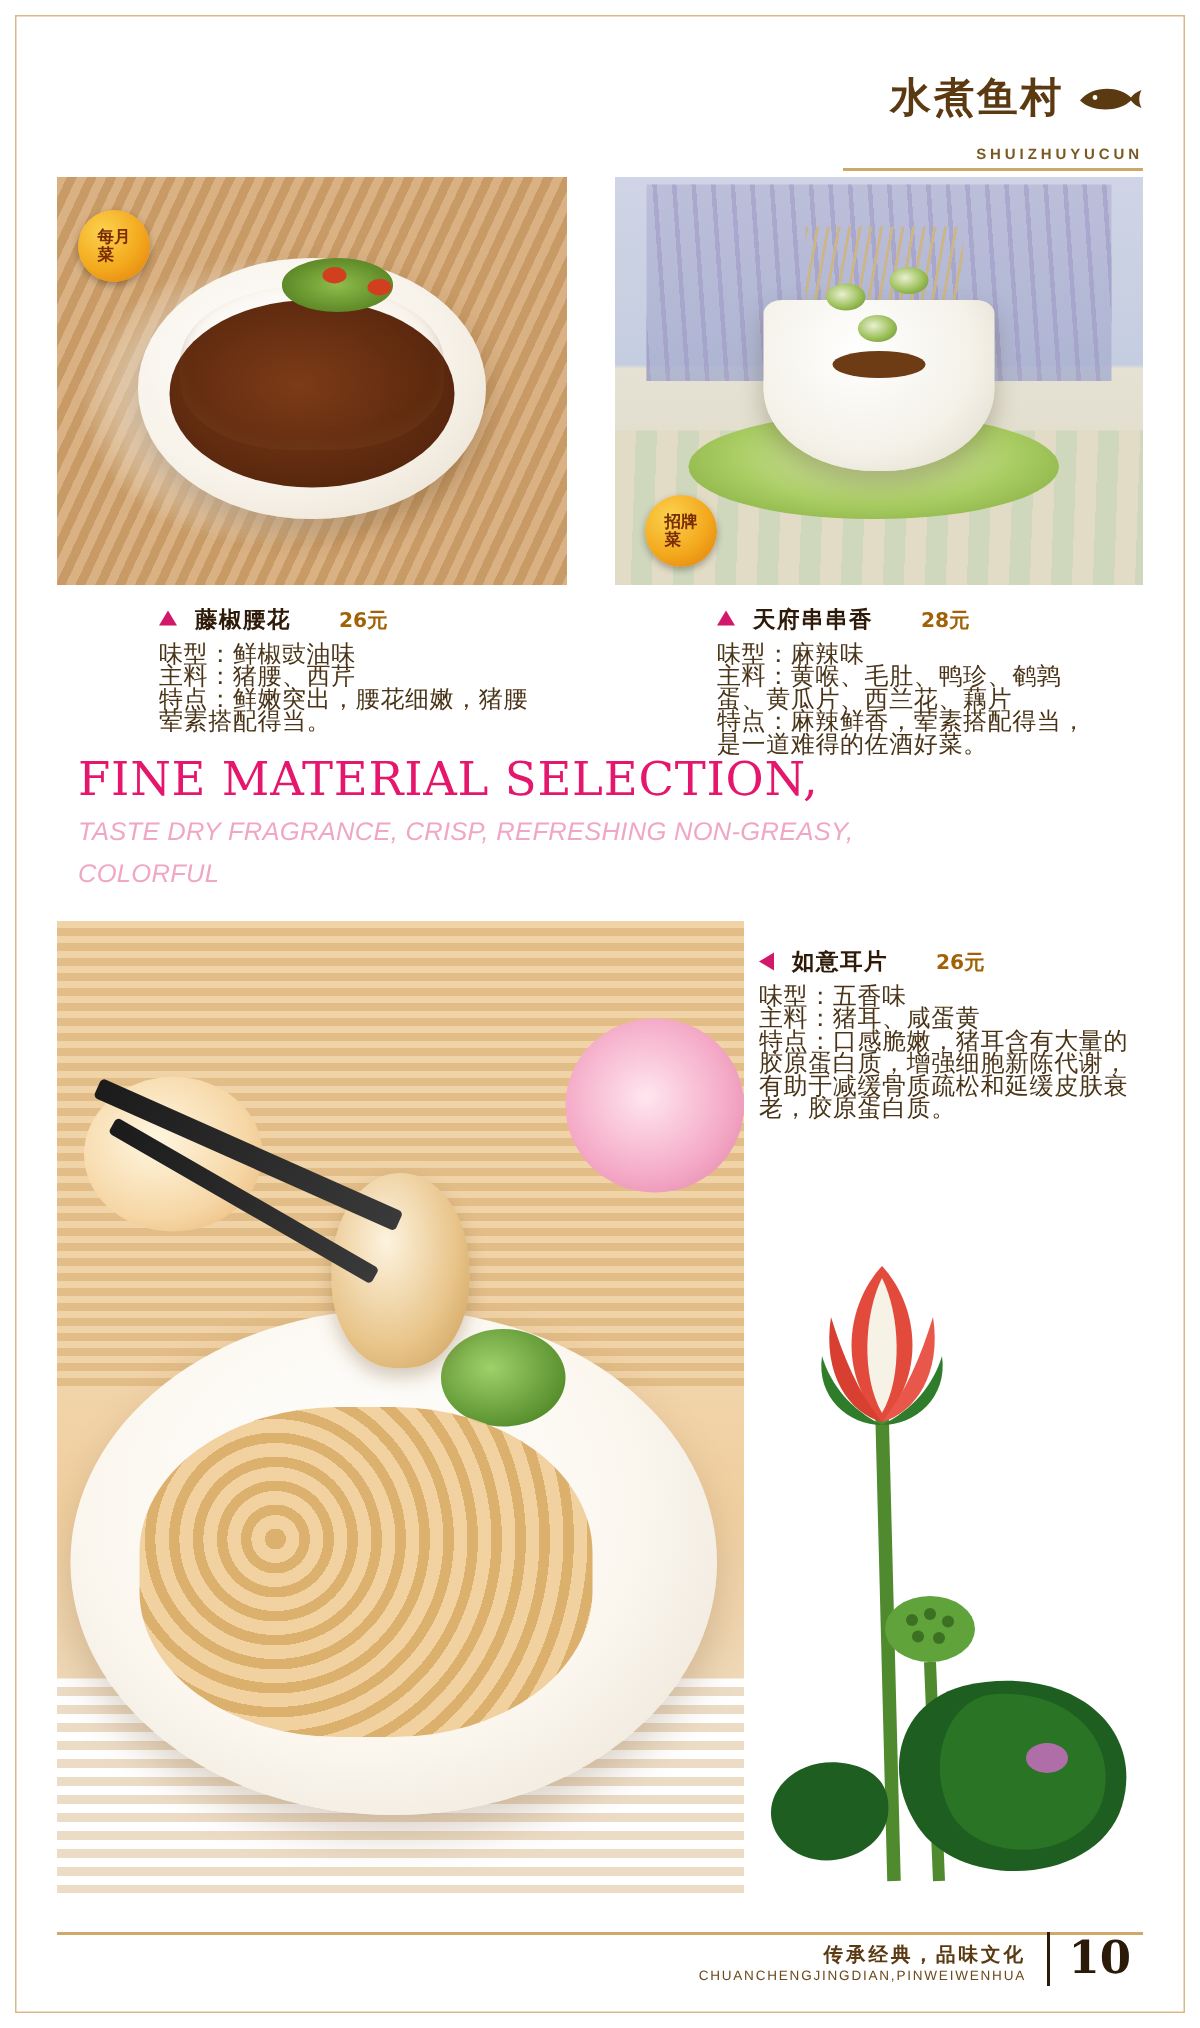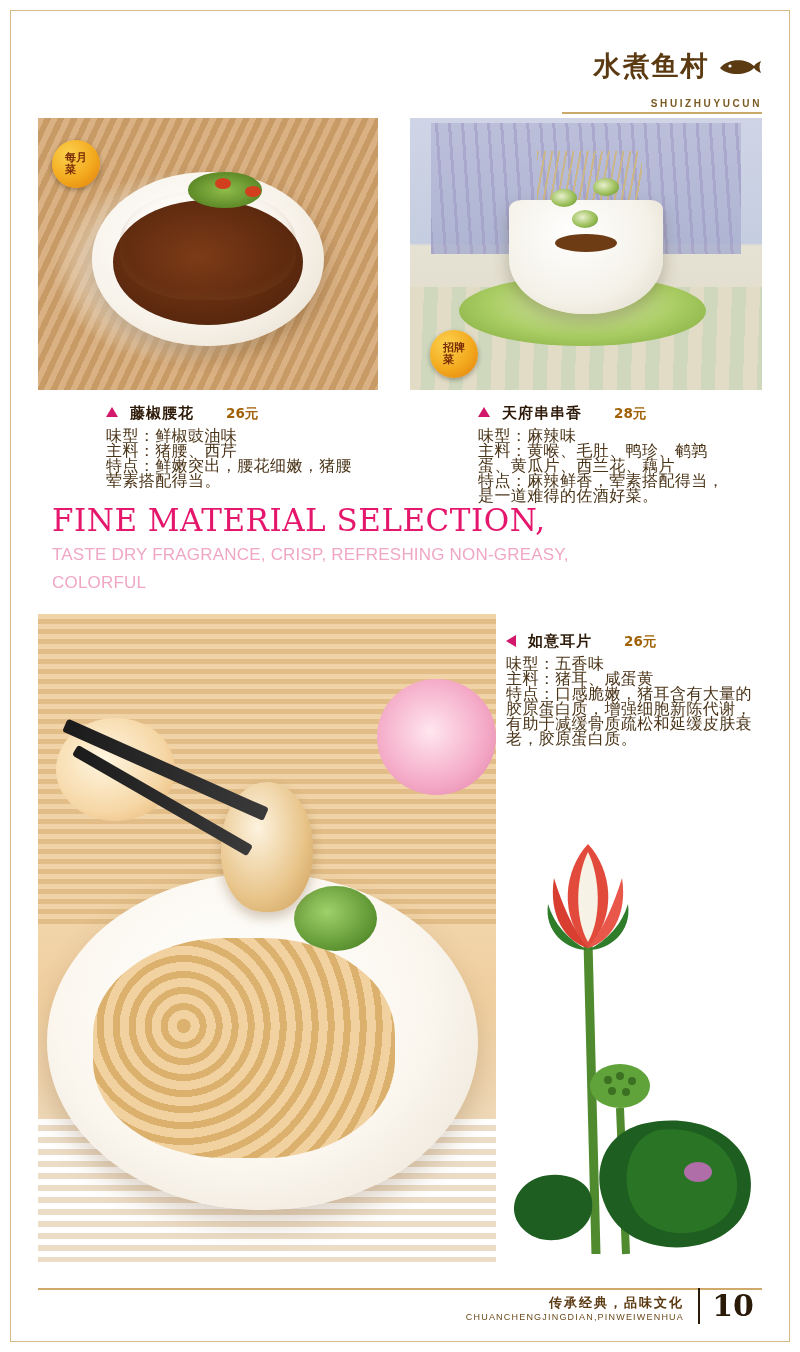--- a/index.html
+++ b/index.html
@@ -322,20 +322,21 @@
     color: #e5176d;
     line-height: 36px;
   }
   .headline-sub {
     margin-top: 6px;
     font-family: "Liberation Sans", sans-serif;
     font-size: 17px;
     letter-spacing: .2px;
     line-height: 22px;
     color: #f0a6c5;
+    font-style: italic;
   }
 
   
   .lotus {
     position: absolute;
     left: 492px;
     top: 824px;
     width: 280px;
     height: 440px;
   }

